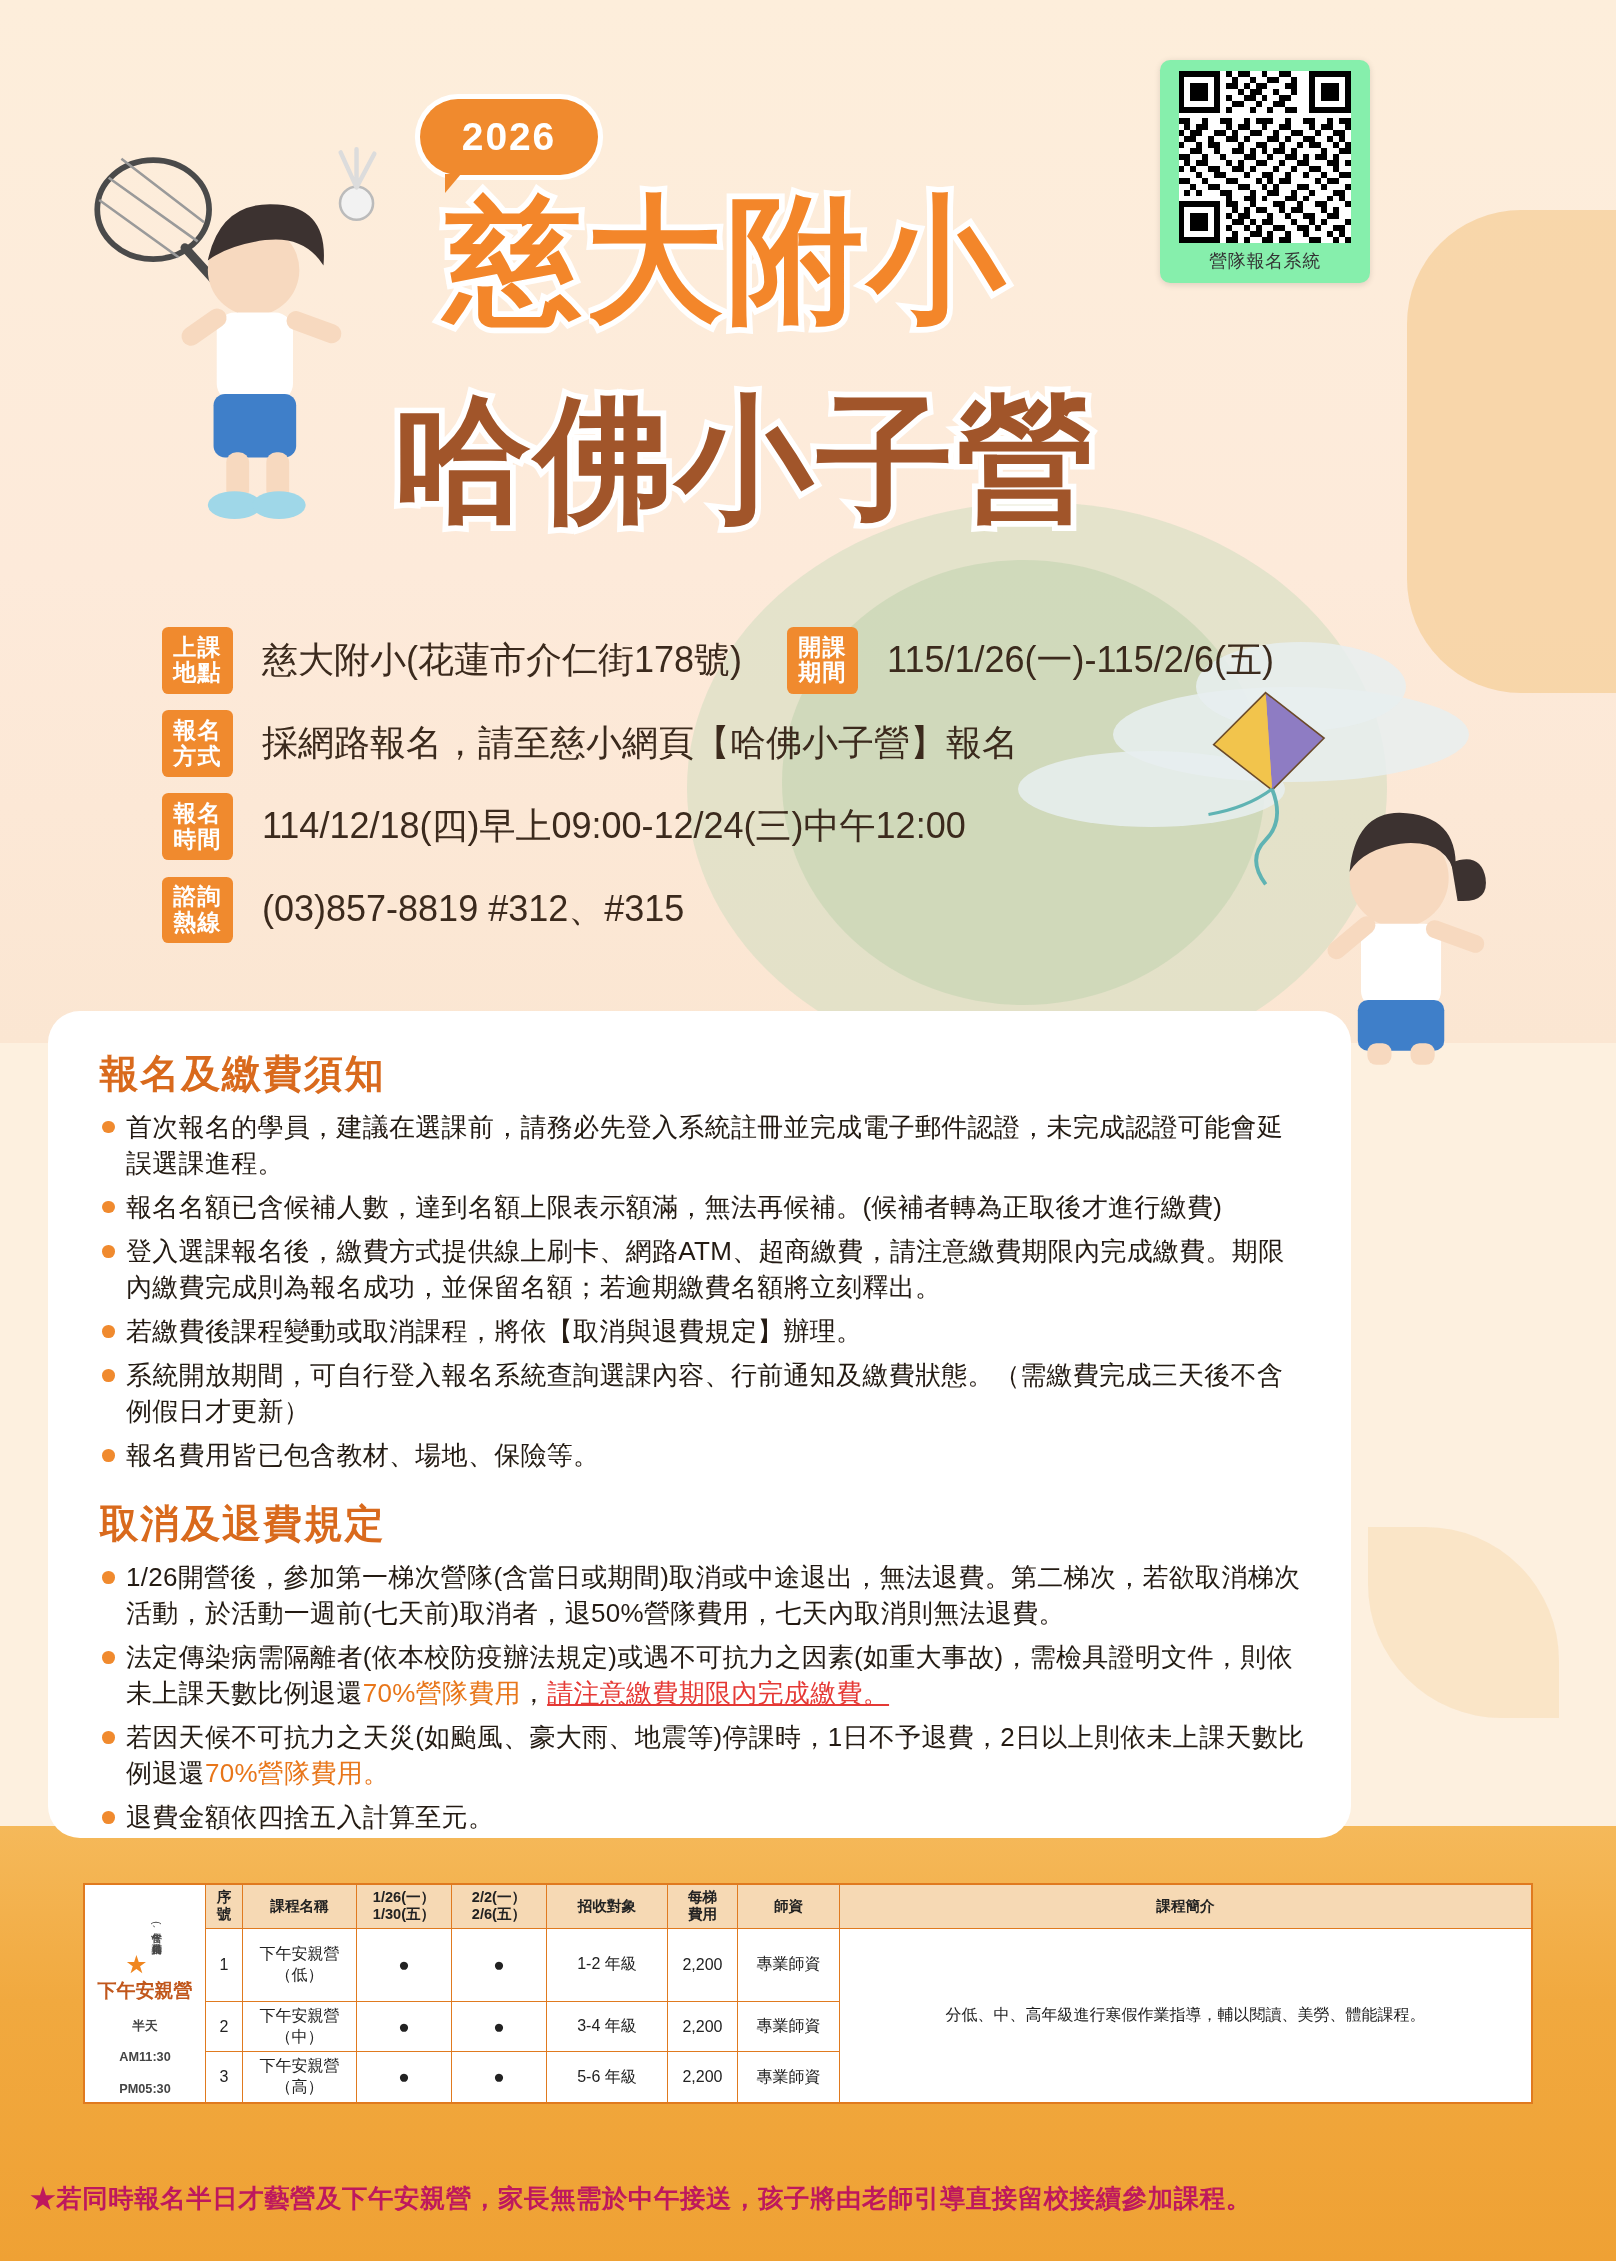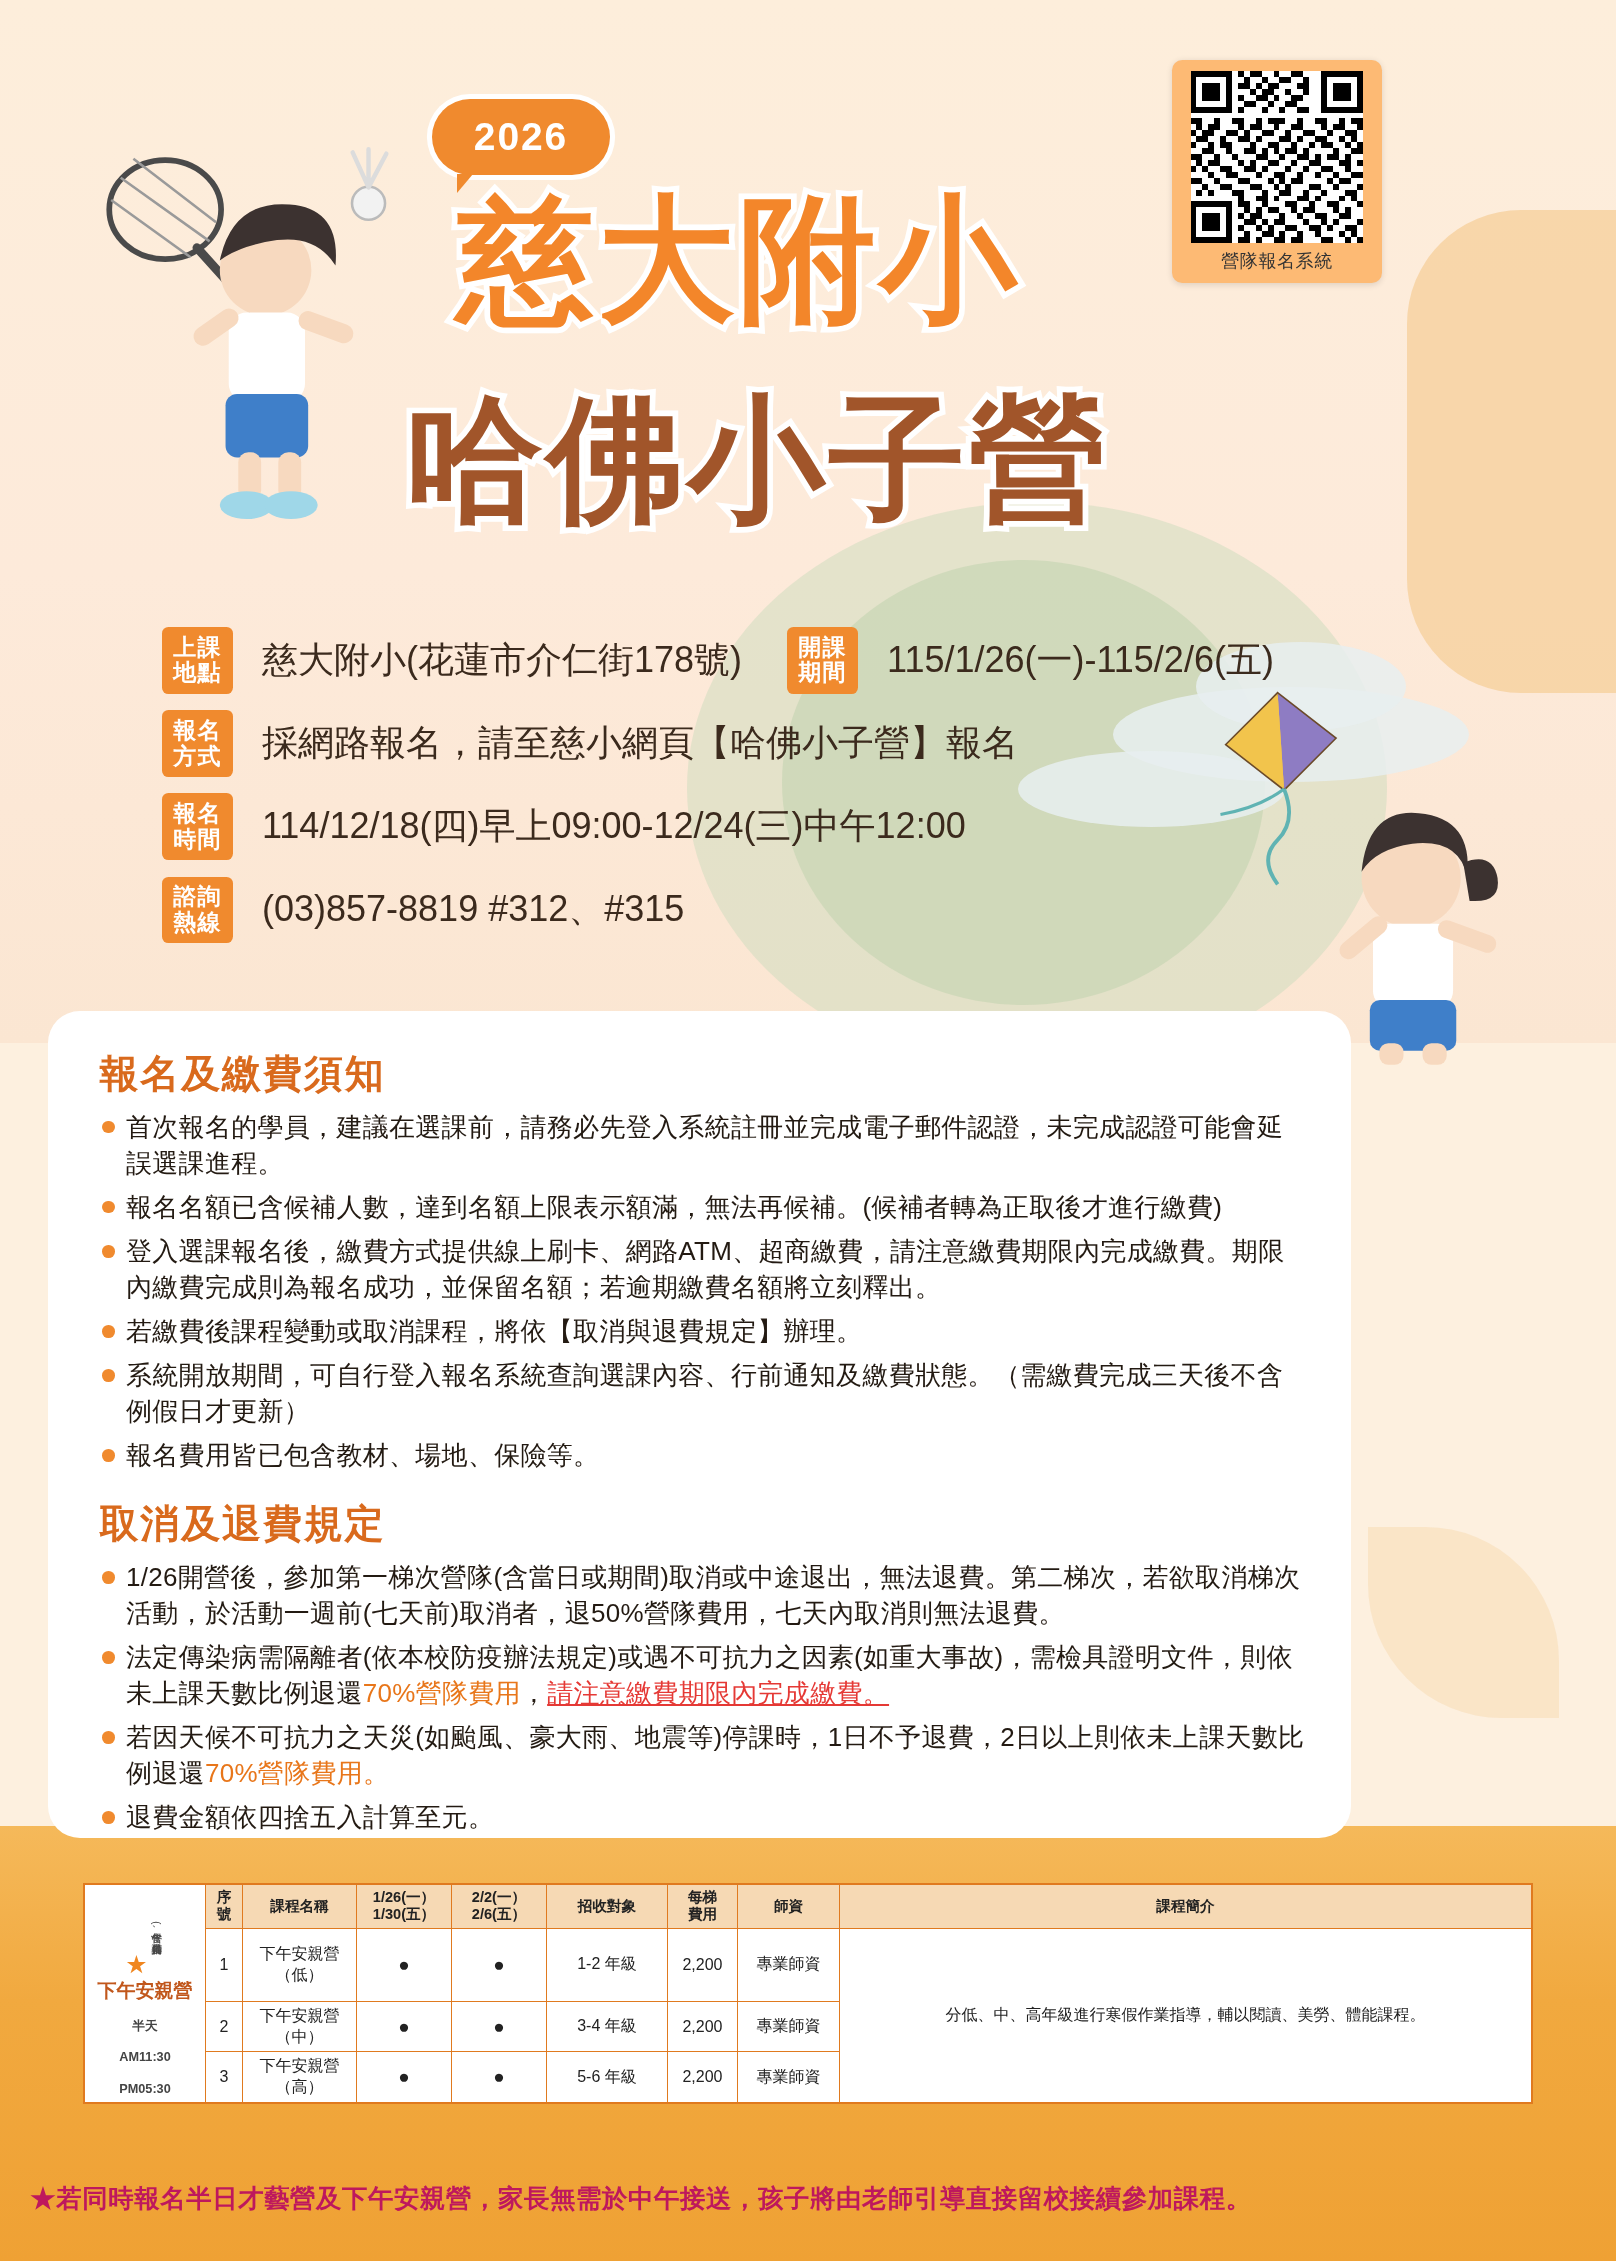--- a/index.html
+++ b/index.html
@@ -40,21 +40,21 @@
   .bg-bottom-wave {
     position:absolute; left:0; top:1806px; width:1617px; height:89px;
     background:#f8cf84; border-radius:50% 50% 0 0 / 100% 100% 0 0; opacity:.8;
   }
   .bg-leaf {
     position:absolute; width:267px; height:267px; background:#f6d7aa;
     border-radius:0 70% 0 70%; opacity:.45;
   }
 
   
-  .header { position:absolute; left:12px; top:0; width:1453px; height:636px; }
+  .header { position:absolute; left:0; top:0; width:1453px; height:636px; }
 
   .badge-2026 {
     position:absolute; left:420px; top:99px; width:178px; height:76px;
     background:#f08a2e; border-radius:38px;
     display:flex; align-items:center; justify-content:center;
     color:#fff; font-size:39px; font-weight:bold; letter-spacing:1.9px;
     box-shadow: 0 0 0 5.1px #fff;
   }
   .badge-2026::after{
     content:""; position:absolute; left:25.4px; bottom:-18px;
@@ -70,21 +70,21 @@
     paint-order: stroke fill;
     white-space:nowrap;
     letter-spacing:3.8px;
   }
   .title-1 { left:445px; top:169px; font-size:137px; }
   .title-2 { left:394px; top:369px; font-size:137px; color:#a1552a; }
 
   
   .qr-box {
     position:absolute; right:83px; top:60px; width:210px; height:223px;
-    background:#fdba74; border-radius:10.2px; padding:11.4px 11.4px 5.1px 11.4px;
+    background:#86efac; border-radius:10.2px; padding:11.4px 11.4px 5.1px 11.4px;
     box-shadow:0 1.9px 6.4px rgba(0,0,0,.12);
   }
   .qr-img { width:187px; height:172px; }
   .qr-caption {
     text-align:center; font-size:18px; color:#333; margin-top:3.8px; letter-spacing:0.6px;
   }
 
   
   .info { position:absolute; left:162px; top:627px; width:1304px; }
   .info-row { display:flex; align-items:center; margin-bottom:16.5px; }

